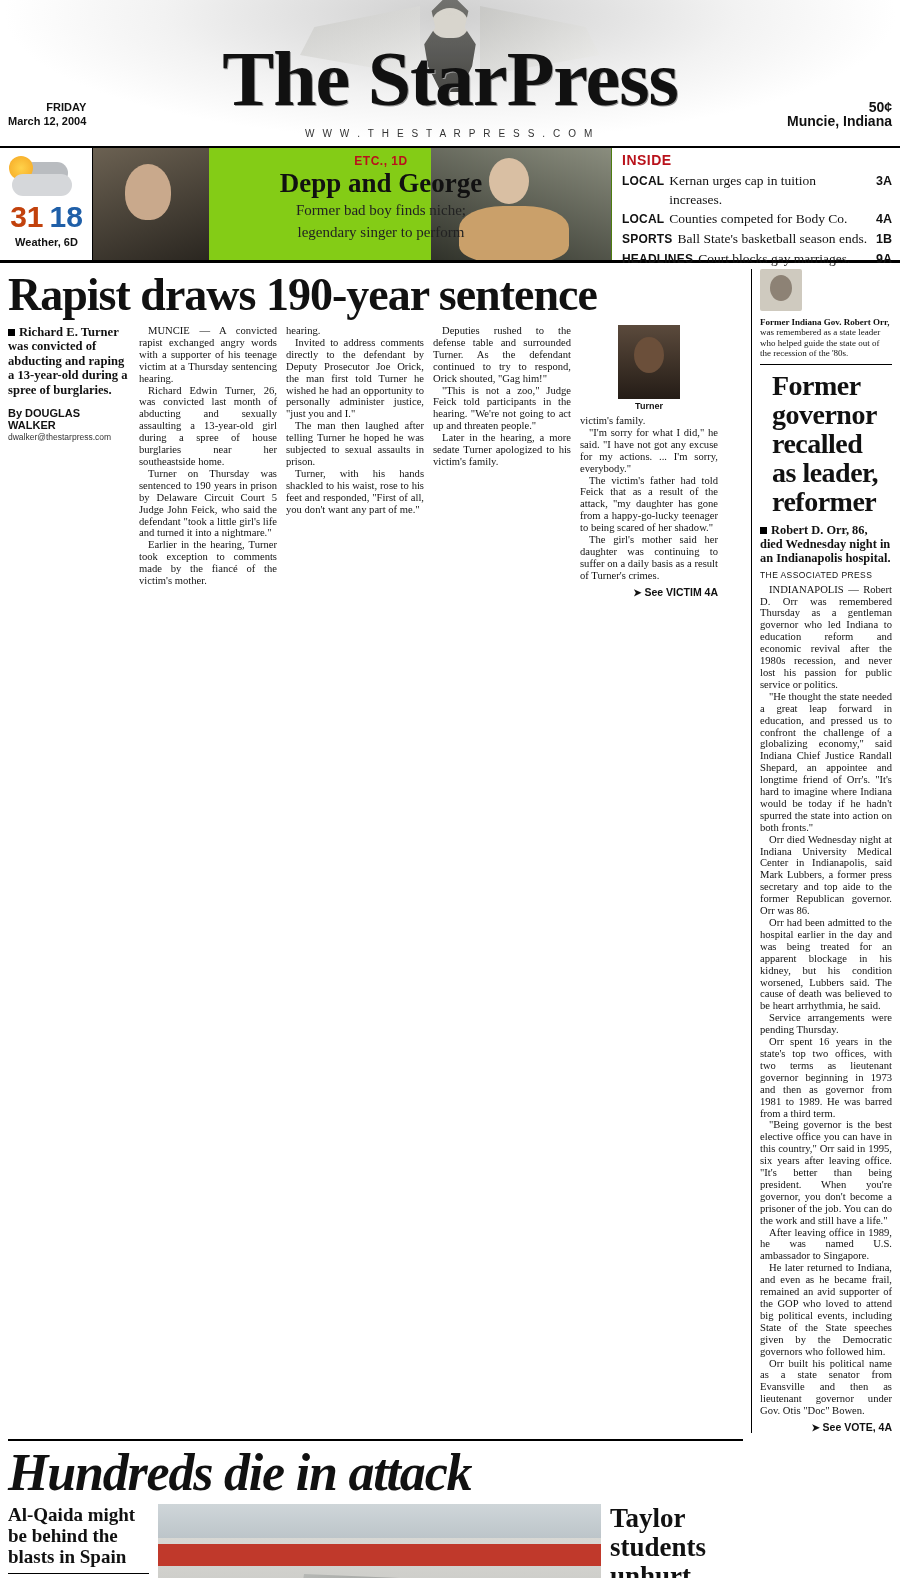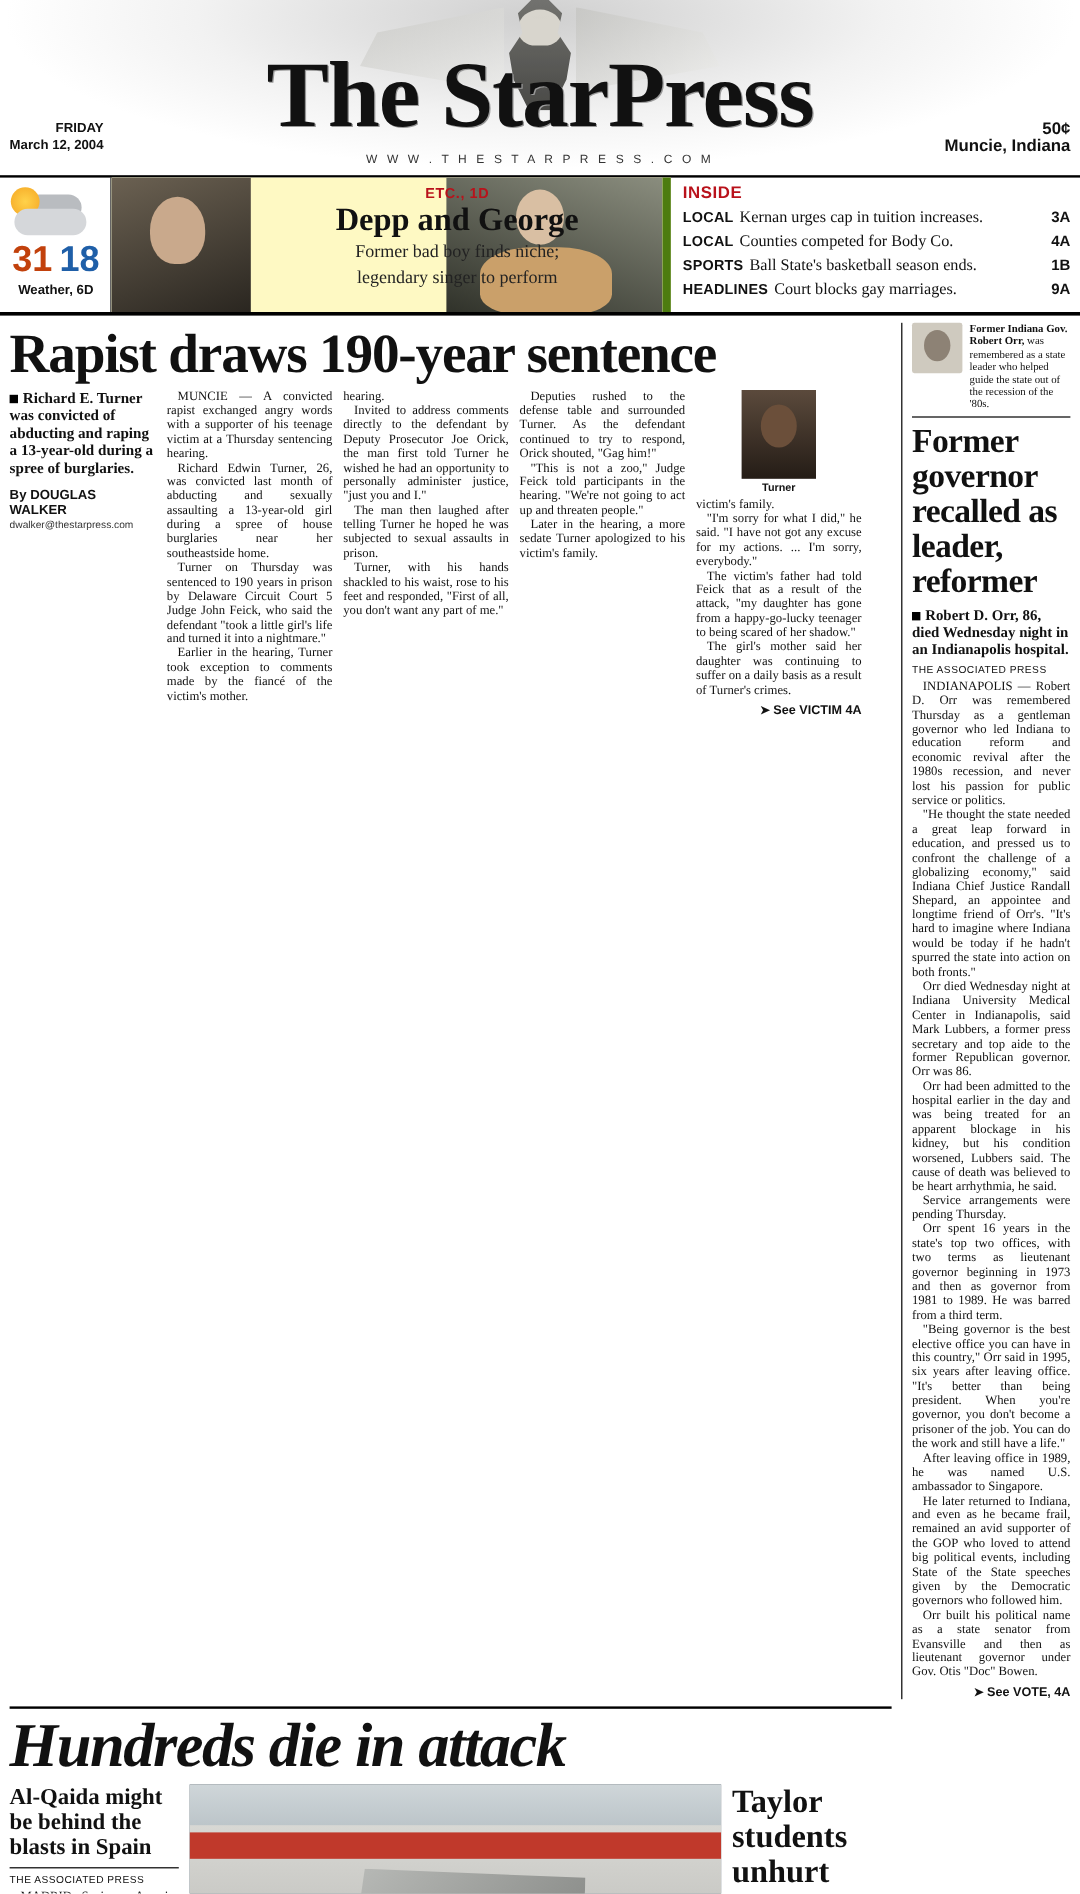--- a/index.html
+++ b/index.html
@@ -94,22 +94,22 @@
     position:absolute; left:0; top:52px; width:93px; text-align:center;
     font-family:"Liberation Sans", sans-serif; font-weight:bold;
   }
   .wx-hi { color:#c2410c; font-size:30px; }
   .wx-lo { color:#1f5fa8; font-size:30px; margin-left:6px; }
   .wx-label {
     position:absolute; left:0; top:88px; width:93px; text-align:center;
     font-family:"Liberation Sans", sans-serif; font-size:11px; font-weight:bold;
   }
   .promo-center {
-    flex:1; position:relative; border-right:7px solid #4d7c0f;
-    background:#fef9c3;
+    flex:1; position:relative; border-right:1px solid #4d7c0f;
+    background:#84cc16;
     overflow:hidden;
   }
   .promo-photo-l {
     position:absolute; left:0; top:0; width:116px; height:112px;
     background:linear-gradient(160deg,#6b6152,#2a2620);
   }
   .promo-photo-l:after {
     content:""; position:absolute; left:32px; top:16px; width:46px; height:56px;
     background:#c9a98c; border-radius:50% 50% 45% 45%;
   }
@@ -130,21 +130,21 @@
     font-family:"Liberation Sans", sans-serif; font-size:12px; font-weight:bold;
     color:#b9121b; letter-spacing:.5px;
   }
   .promo-head {
     font-size:27px; font-weight:bold; line-height:28px; margin-top:1px;
   }
   .promo-sub {
     font-size:15px; line-height:18px; margin-top:4px; color:#222;
   }
   .inside-box {
-    width:341px; padding:4px 8px 0 10px; position:relative;
+    width:288px; padding:4px 8px 0 10px; position:relative;
   }
   .inside-title {
     font-family:"Liberation Sans", sans-serif; font-size:14px; font-weight:bold;
     color:#b9121b; letter-spacing:.5px; margin-bottom:3px;
   }
   .inside-row {
     font-size:13.5px; line-height:19px; display:flex; align-items:baseline;
   }
   .inside-cat {
     font-family:"Liberation Sans", sans-serif; font-weight:bold; font-size:12px;
@@ -205,33 +205,33 @@
   .photo-turner:after {
     content:""; position:absolute; left:16px; top:12px; width:30px; height:36px;
     background:#6b4f3a; border-radius:50%;
   }
   .photo-cap {
     font-family:"Liberation Sans", sans-serif; font-size:9px; font-weight:bold;
     text-align:center; margin-bottom:4px;
   }
 
   
-  .rr-topbox { display:flex; gap:6px; margin-bottom:5px; }
+  .rr-topbox { display:flex; gap:6px; margin-bottom:5px;flex-direction:column; }
   .rr-mug {
     width:42px; height:42px; background:#cfcabf; border-radius:2px; position:relative; flex:none;
   }
   .rr-mug:after{
     content:""; position:absolute; left:10px; top:6px; width:22px; height:26px;
     background:#8d8275; border-radius:50%;
   }
   .rr-capt { font-size:9px; line-height:10.4px; }
   .rr-capt b { font-weight:bold; }
   .rr-head {
     font-size:28px; line-height:29px; font-weight:bold; letter-spacing:-.5px;
-    margin:6px 0 7px 0;
+    margin:6px 0 7px 12px;
   }
   .rr-deck { font-size:12.4px; line-height:14px; font-weight:bold; margin-bottom:5px; }
 
   
   .hl-spain {
     font-size:52px; font-weight:bold; line-height:54px; letter-spacing:-1.2px;
     margin:5px 0 4px 0;
     font-style:italic;
   }
   .spainzone { display:flex; gap:9px; }

